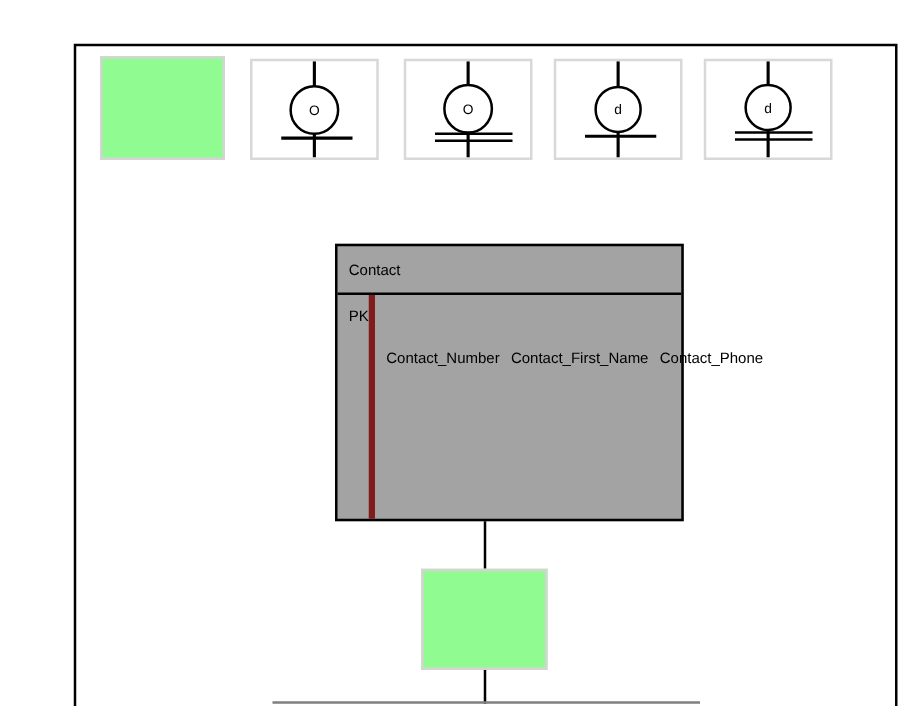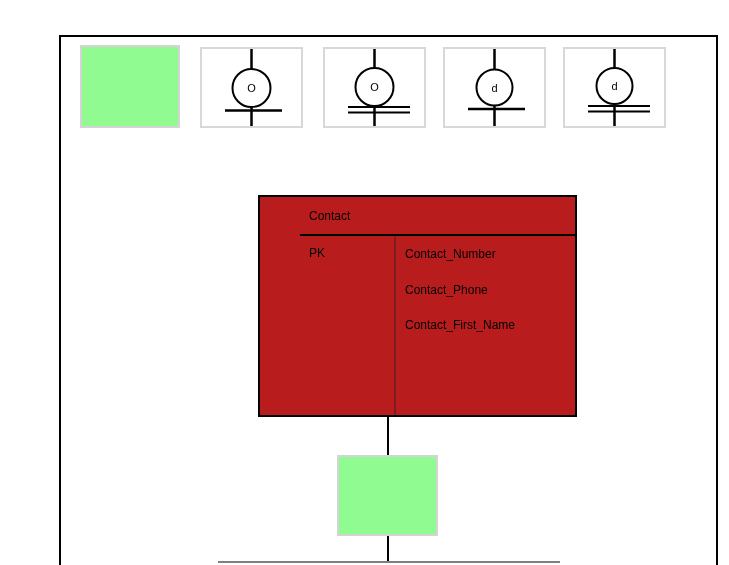--- a/index.html
+++ b/index.html
@@ -55,49 +55,49 @@
   .sb-4 { left: 443px; }
   .sb-5 { left: 563px; }
   .sym-letter {
     font-family: "Liberation Sans", sans-serif;
     font-size: 11px;
     fill: #000000;
   }
   
   .entity {
     position: absolute;
-    left: 258px; top: 195px;
+    left: 268px; top: 195px;
     width: 275px;
     border: 2px solid #000000;
-    background: #b91c1c;
+    background: #a3a3a3;
     font-size: 12px;
     color: #000000;
-    padding-left: 40px;
   }
   .entity-header {
     height: 37px;
     border-bottom: 2px solid #000000;
     display: flex;
     align-items: center;
     padding-left: 9px;
   }
   .entity-body {
     display: flex;
     height: 179px;
   }
   .pk-col {
-    width: 96px;
-    border-right: 2px solid #7f1d1d;
+    width: 78px;
+    border-right: 5px solid #7f1d1d;
     box-sizing: border-box;
     padding: 10px 0 0 9px;
   }
   .attr-col {
     flex: 1;
     display: flex;
-    flex-direction: column;
+    flex-direction: row;
+    margin-top: 32px;
   }
   .attr-row {
     height: 35.8px;
     display: flex;
     align-items: center;
     padding-left: 9px;
   }
   
   .vline {
     position: absolute;
@@ -159,22 +159,22 @@
       <text class="sym-letter" x="49.5" y="41" text-anchor="middle">d</text>
     </svg>
   </div>
 
   <div class="entity">
     <div class="entity-header">Contact</div>
     <div class="entity-body">
       <div class="pk-col">PK</div>
       <div class="attr-col">
         <div class="attr-row">Contact_Number</div>
+        <div class="attr-row">Contact_First_Name</div>
         <div class="attr-row">Contact_Phone</div>
-        <div class="attr-row">Contact_First_Name</div>
       </div>
     </div>
   </div>
 
   <div class="vline vline-top"></div>
   <div class="green-shape green-2"></div>
   <div class="vline vline-bottom"></div>
   <div class="partial-entity-edge"></div>
 
 </div>

